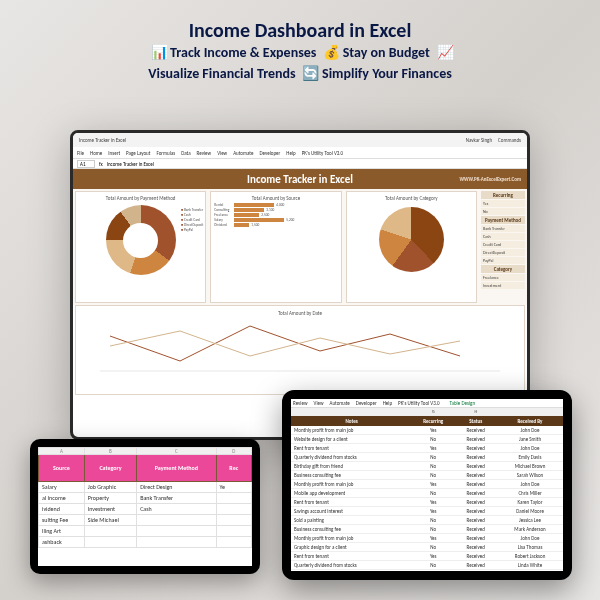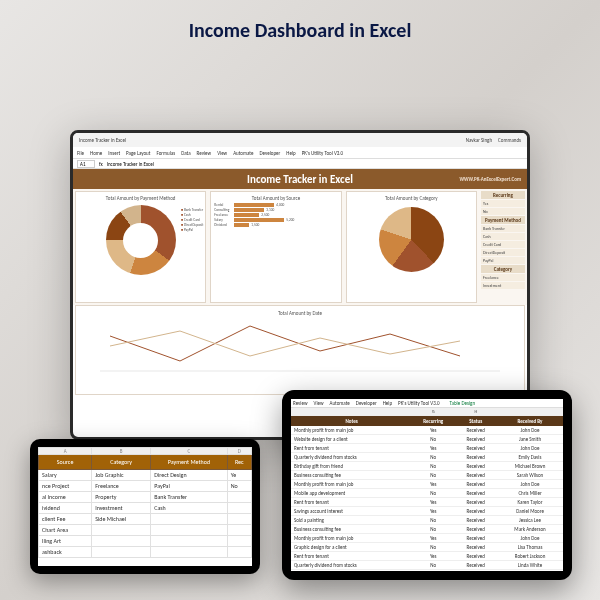--- a/index.html
+++ b/index.html
@@ -31,38 +31,48 @@
 .hbar .lbl{width:20px;color:#555}
 .hbar .b{height:4px;background:#cd853f}
 .hbar .v{margin-left:2px;color:#555}
 .pie{width:65px;height:65px;border-radius:50%;background:conic-gradient(#8b4513 0 38%,#a0522d 38% 60%,#cd853f 60% 80%,#deb887 80% 100%);margin:6px auto}
 .linechart{height:90px;border:1px solid #e0d5c8;margin:0 2px 2px;background:#fff;padding:4px;position:relative}
 .linechart .title{font-size:5px;text-align:center;color:#555}
 .linechart svg{width:100%;height:60px}
 .tablet1{position:absolute;bottom:26px;left:30px;width:230px;height:135px;background:#000;border-radius:10px;padding:8px;box-shadow:0 8px 25px rgba(0,0,0,.35);z-index:3}
 .tablet1 .screen{width:100%;height:100%;background:#fff;overflow:hidden}
 .tablet1 table{width:100%;border-collapse:collapse;font-size:6px}
-.tablet1 th{background:#a16207;color:#fff;padding:3px;font-weight:400;border:1px solid #7a5838}
+.tablet1 th{background:#ec4899;color:#fff;padding:9px;font-weight:700;border:1px solid #7a5838}
 .tablet1 td{padding:1px 3px;border:1px solid #e0e0e0;color:#333}
 .tablet1 .colh{background:#f0f0f0;color:#888;font-size:5px;padding:0 2px;text-align:center}
 .tablet2{position:absolute;bottom:20px;right:28px;width:290px;height:190px;background:#000;border-radius:12px;padding:9px;box-shadow:0 10px 30px rgba(0,0,0,.4);z-index:2}
 .tablet2 .screen{width:100%;height:100%;background:#fff;overflow:hidden;display:flex;flex-direction:column}
 .tablet2 .tr{display:flex;font-size:5px;color:#333;border-bottom:1px solid #ddd;padding:0 2px;gap:6px;height:9px;align-items:center}
 .tablet2 .trib{font-size:5px;color:#0a7a3a;padding:1px 4px}
 .tablet2 table{width:100%;border-collapse:collapse;font-size:5px}
 .tablet2 th{background:#5a3818;color:#fff;padding:2px;font-weight:600;text-align:center}
 .tablet2 td{padding:1px 3px;border-bottom:1px solid #eee;color:#333;text-align:center}
 .tablet2 td:first-child{text-align:left}
 .ic{display:inline-block;width:12px;text-align:center}
 </style>
 </head>
 <body>
 
 <div class="hero">
   <h1>Income Dashboard in Excel</h1>
+  <div class="tagline">
+    <span class="ic">📊</span>
+    <span>Track Income &amp; Expenses</span>
+    <span class="ic">💰</span>
+    <span>Stay on Budget</span>
+    <span class="ic">📈</span><br>
+    <span>Visualize Financial Trends</span>
+    <span class="ic">🔄</span>
+    <span>Simplify Your Finances</span>
+  </div>
 </div>
 
 <div class="monitor">
   <div class="titlebar">
     <span>Income Tracker in Excel</span>
     <span class="spacer"></span>
     <span>Navkar Singh</span>
     <span style="margin-left:6px">Commands</span>
   </div>
   <div class="ribbon" id="ribbon1">
@@ -177,46 +187,34 @@
           </tr>
       </tbody>
         <tbody id="t1body">
           <tr>
             <td>Salary</td>
             <td>Job Graphic</td>
             <td>Direct Design</td>
             <td>Ye</td>
           </tr>
           <tr>
-            <td>nce Project</td>
-            <td>Freelance</td>
-            <td>PayPal</td>
-            <td>No</td>
-          </tr>
-          <tr>
             <td>al Income</td>
             <td>Property</td>
             <td>Bank Transfer</td>
             <td></td>
           </tr>
           <tr>
             <td>ividend</td>
             <td>Investment</td>
             <td>Cash</td>
             <td></td>
           </tr>
           <tr>
-            <td>client Fee</td>
+            <td>sulting Fee</td>
             <td>Side Michael</td>
-            <td></td>
-            <td></td>
-          </tr>
-          <tr>
-            <td>Chart Area</td>
-            <td></td>
             <td></td>
             <td></td>
           </tr>
           <tr>
             <td>lling Art</td>
             <td></td>
             <td></td>
             <td></td>
           </tr>
           <tr>

